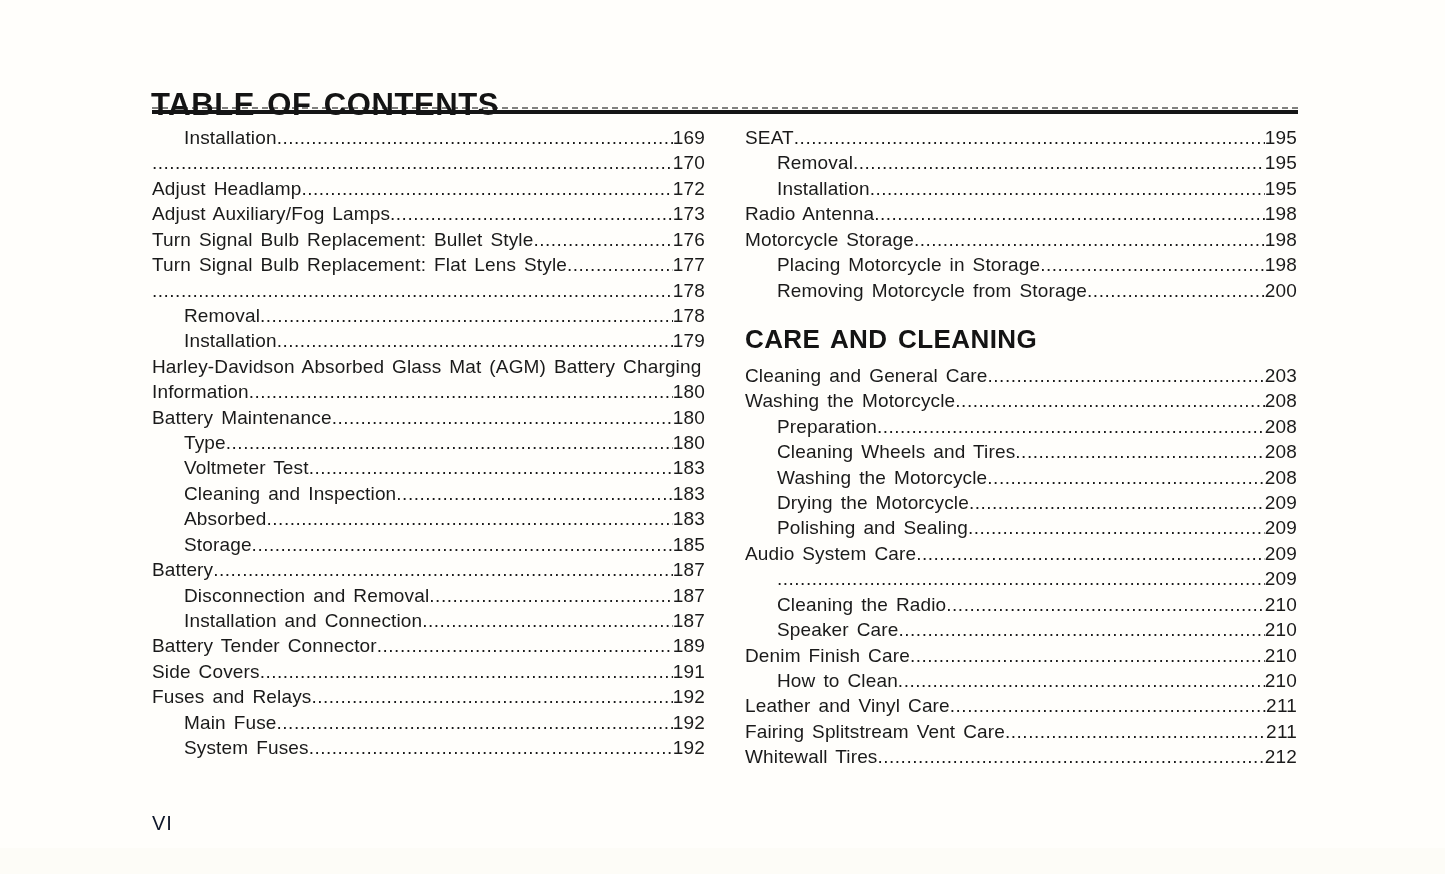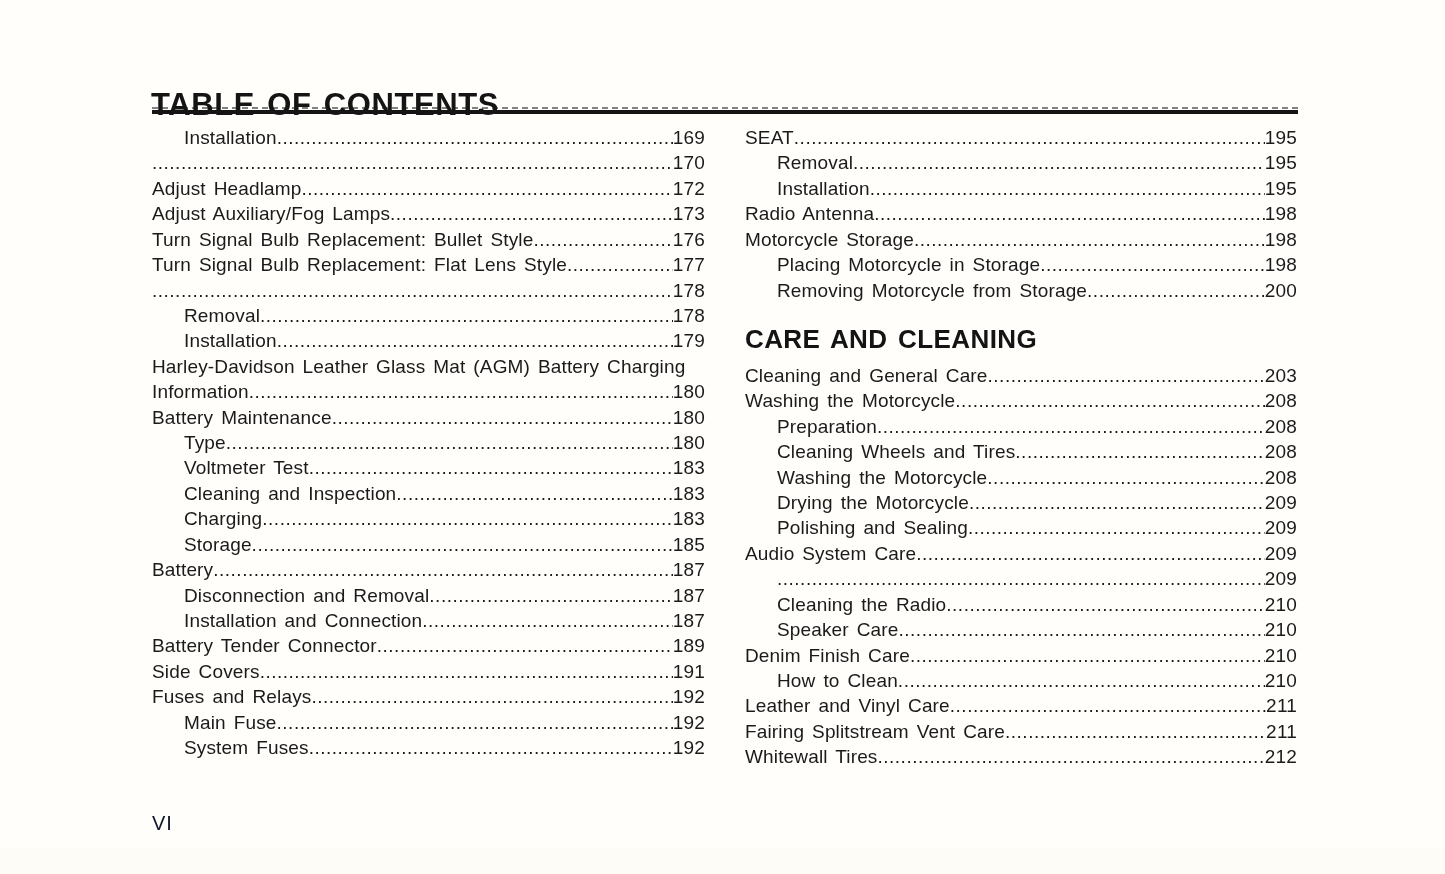--- a/index.html
+++ b/index.html
@@ -168,21 +168,21 @@
           <span class="toc-label">Removal</span>
           <span class="toc-leader"></span>
           <span class="toc-page">178</span>
         </div>
         <div class="toc-row indent">
           <span class="toc-label">Installation</span>
           <span class="toc-leader"></span>
           <span class="toc-page">179</span>
         </div>
         <div class="toc-row">
-          <span class="toc-label">Harley-Davidson Leather Glass Mat (AGM) Battery Charging</span>
+          <span class="toc-label">Harley-Davidson Absorbed Glass Mat (AGM) Battery Charging</span>
         </div>
         <div class="toc-row">
           <span class="toc-label">Information</span>
           <span class="toc-leader"></span>
           <span class="toc-page">180</span>
         </div>
         <div class="toc-row">
           <span class="toc-label">Battery Maintenance</span>
           <span class="toc-leader"></span>
           <span class="toc-page">180</span>
@@ -196,21 +196,21 @@
           <span class="toc-label">Voltmeter Test</span>
           <span class="toc-leader"></span>
           <span class="toc-page">183</span>
         </div>
         <div class="toc-row indent">
           <span class="toc-label">Cleaning and Inspection</span>
           <span class="toc-leader"></span>
           <span class="toc-page">183</span>
         </div>
         <div class="toc-row indent">
-          <span class="toc-label">Charging</span>
+          <span class="toc-label">Absorbed</span>
           <span class="toc-leader"></span>
           <span class="toc-page">183</span>
         </div>
         <div class="toc-row indent">
           <span class="toc-label">Storage</span>
           <span class="toc-leader"></span>
           <span class="toc-page">185</span>
         </div>
         <div class="toc-row">
           <span class="toc-label">Battery</span>

